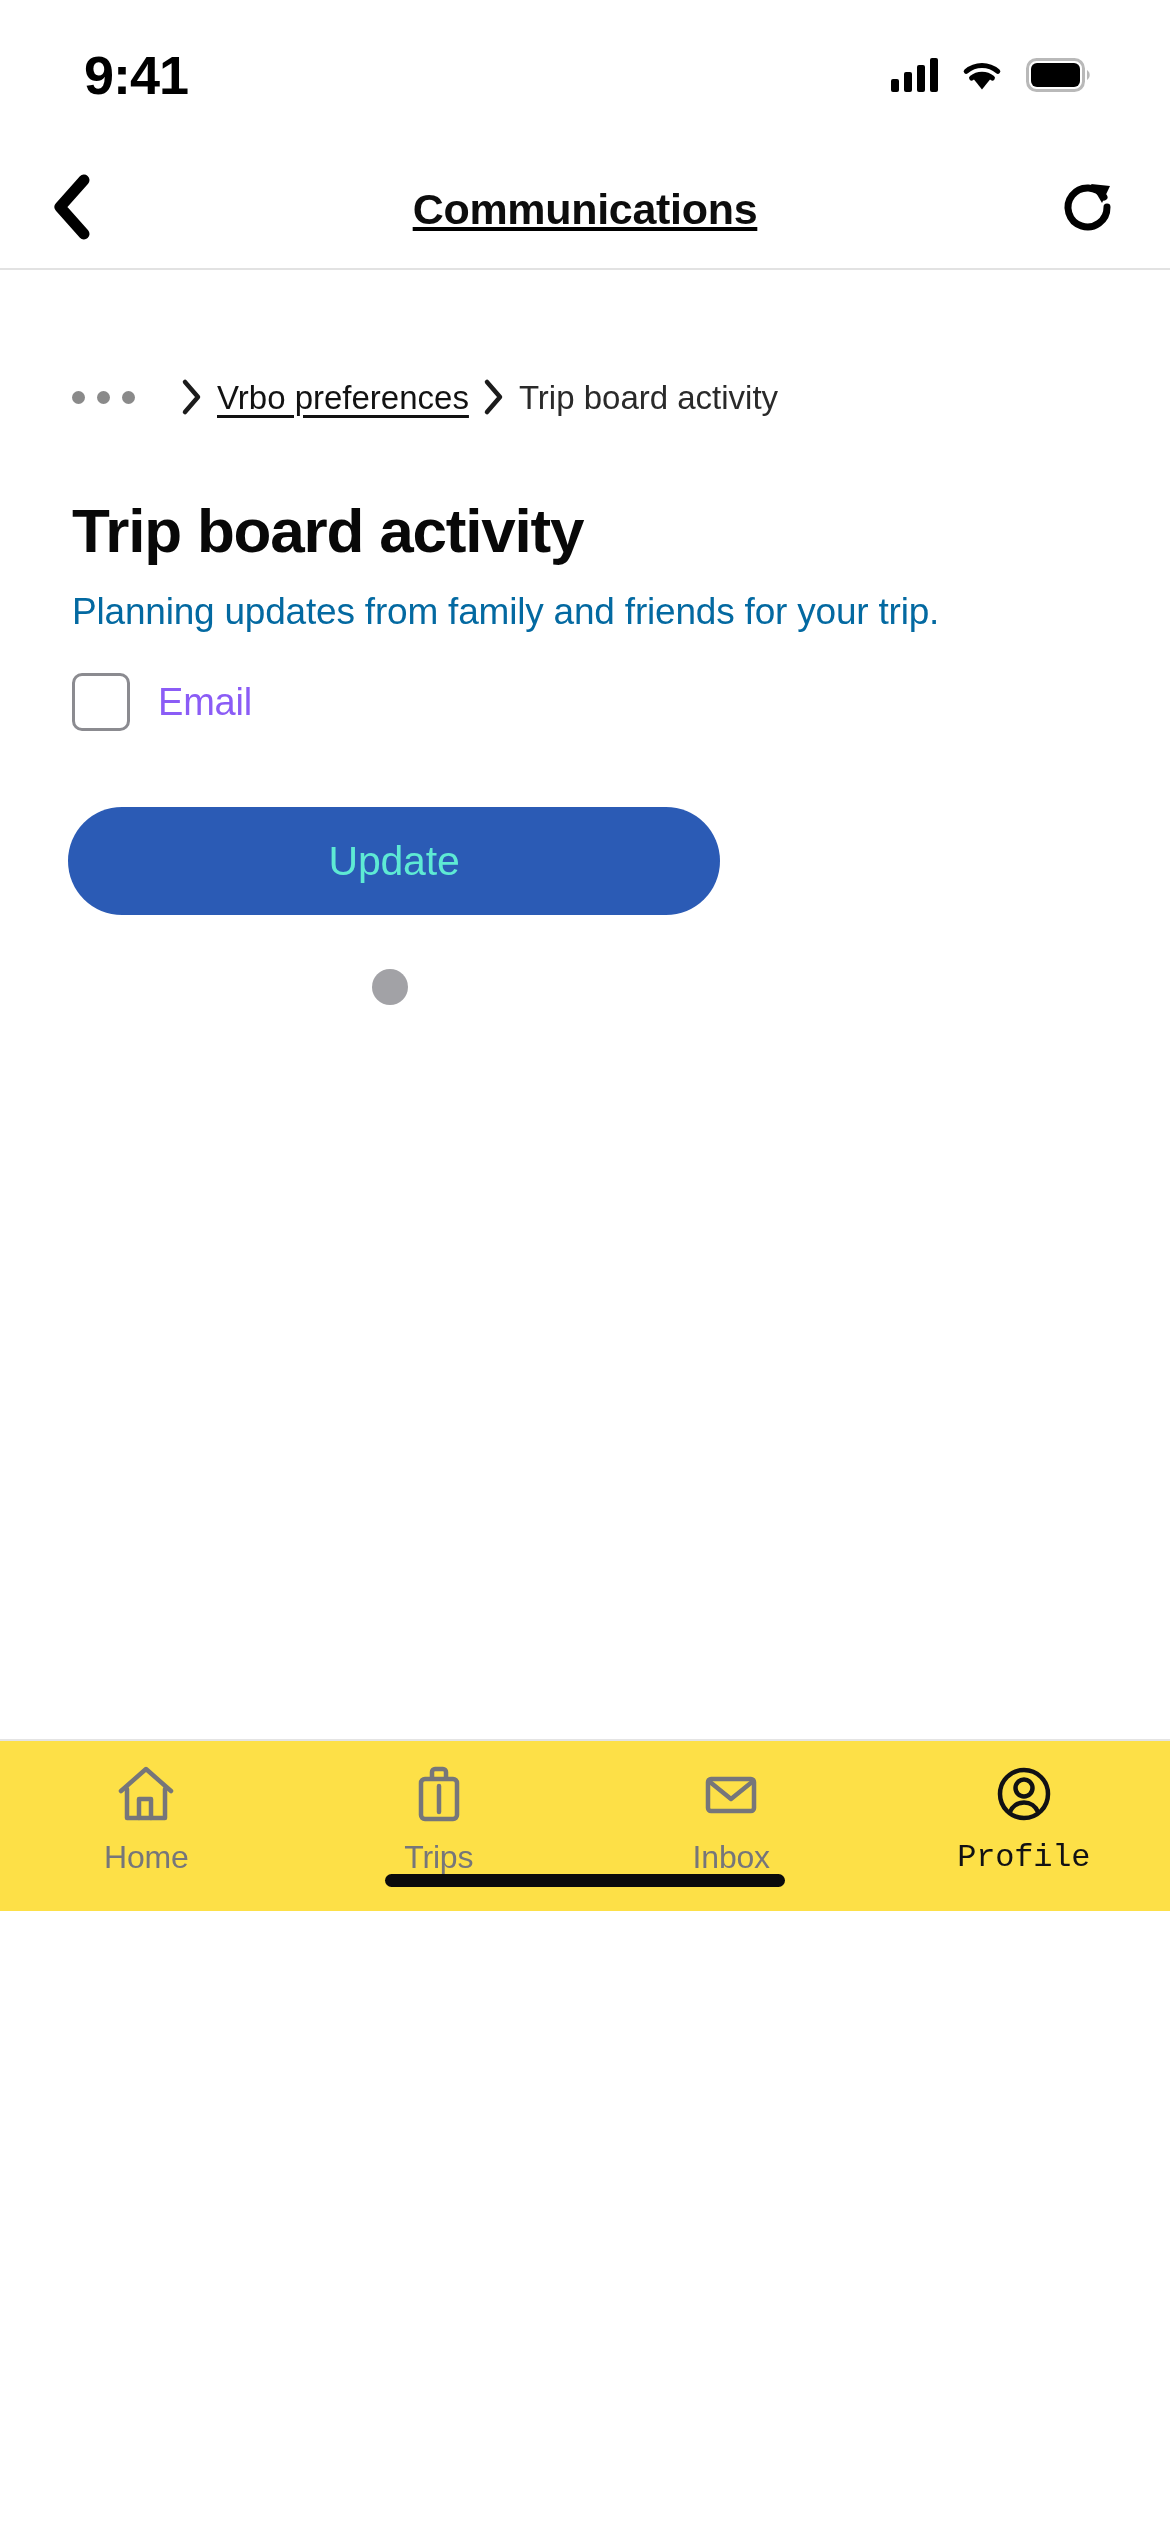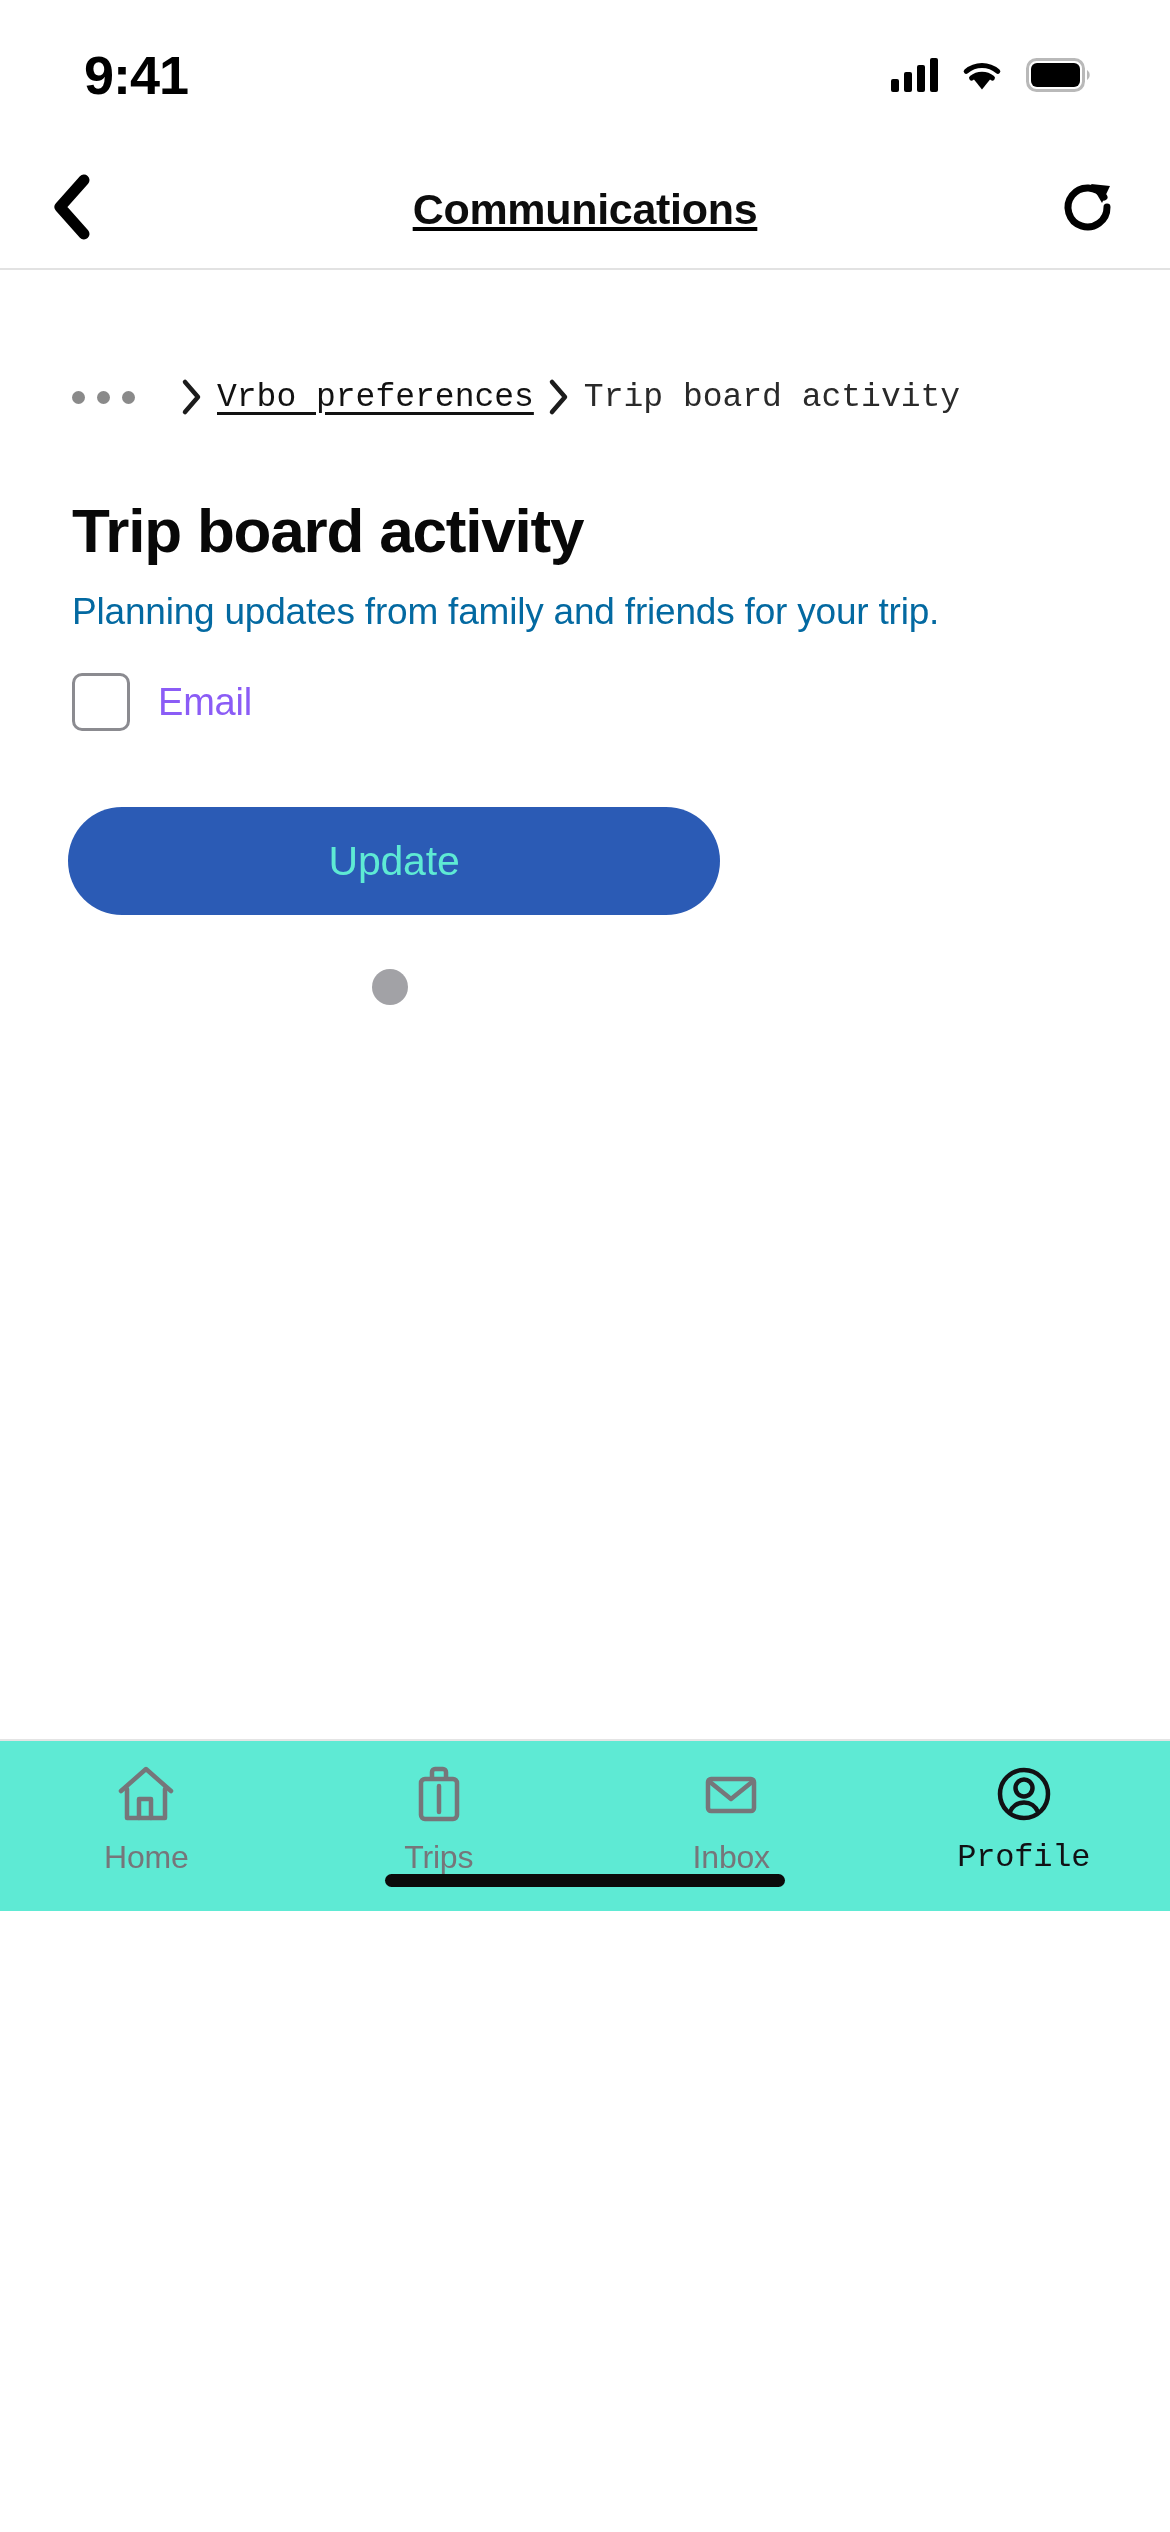--- a/index.html
+++ b/index.html
@@ -39,21 +39,21 @@
               width:90px; height:90px; display:flex; align-items:center; justify-content:center; cursor:pointer; }
   .nav-refresh { position:absolute; right:38px; top:50%; transform:translateY(-50%);
               width:88px; height:88px; display:flex; align-items:center; justify-content:center; cursor:pointer; }
 
   
   .content { flex:1 1 auto; position:relative; background:#fff; }
 
   .breadcrumb {
     display:flex; align-items:center;
     padding:108px 0 0 72px;
-    font-size:33px; color:#1c1c1c; line-height:1;font-family:Liberation Mono, monospace;
+    font-size:33px; color:#1c1c1c; line-height:1;
   }
   .crumb-dots { display:flex; align-items:center; gap:12px; margin-right:32px; cursor:pointer; }
   .crumb-dots span { width:13px; height:13px; border-radius:50%; background:#8a8a8a; display:block; }
   .crumb-sep { margin:0 14px; display:flex; align-items:center; color:#1c1c1c; }
   .crumb-link { text-decoration:underline; text-underline-offset:6px; color:#121212; cursor:pointer; font-size:33px; }
   .crumb-current { color:#2a2a2a; font-size:33px; }
 
   .page-title {
     margin:82px 0 0 72px;
     font-size:62px; font-weight:700; color:#080808; letter-spacing:-1.2px; line-height:1.05;
@@ -83,21 +83,21 @@
   }
 
   .spinner-dot {
     margin:54px 0 0 372px;
     width:36px; height:36px; border-radius:50%; background:#a2a2a6;
   }
 
   
   .tabbar {
     flex:0 0 172px; height:172px;
-    border-top:2px solid #e4e4e4; background:#5eead4;
+    border-top:2px solid #e4e4e4; background:#fde047;
     display:flex; align-items:flex-start; justify-content:space-around;
     padding-top:22px;
   }
   .tab { display:flex; flex-direction:column; align-items:center; gap:14px; cursor:pointer; width:200px; }
   .tab .tab-ico { height:62px; display:flex; align-items:center; justify-content:center; }
   .tab .tab-label { font-size:32px; letter-spacing:-0.2px; }
   .tab.inactive .tab-label { color:#76767a; }
   .tab.active .tab-label { color:#111114;font-family:Liberation Mono, monospace; }
 
   .home-indicator {

